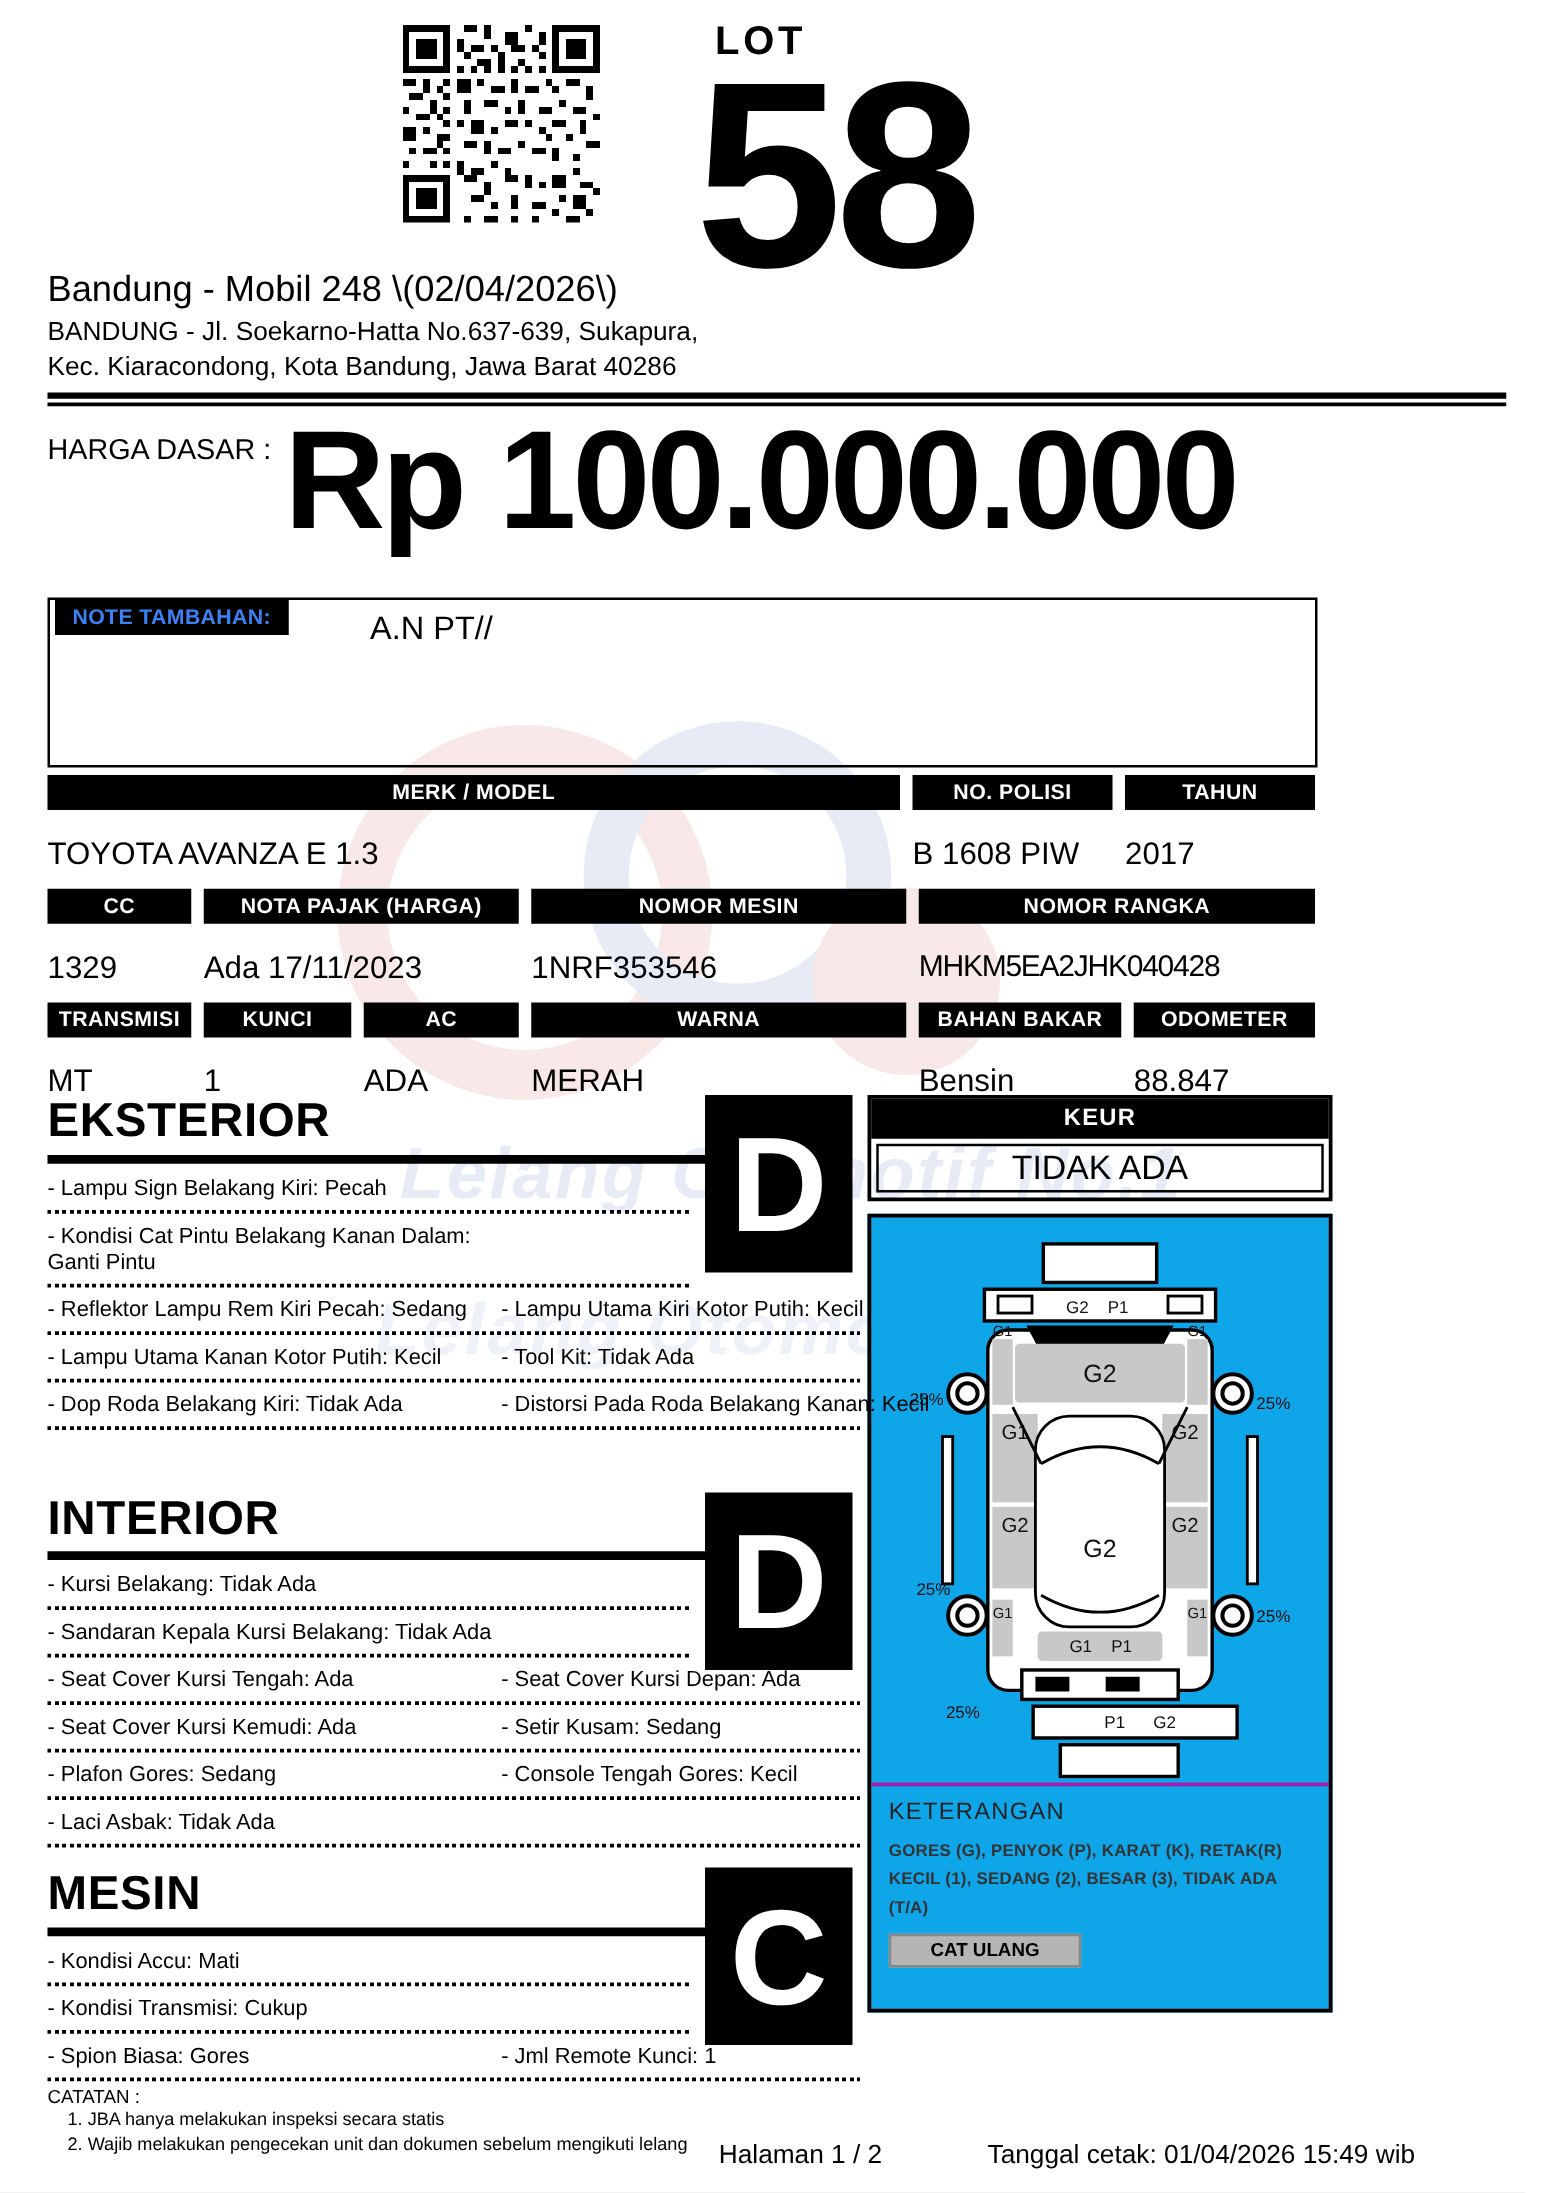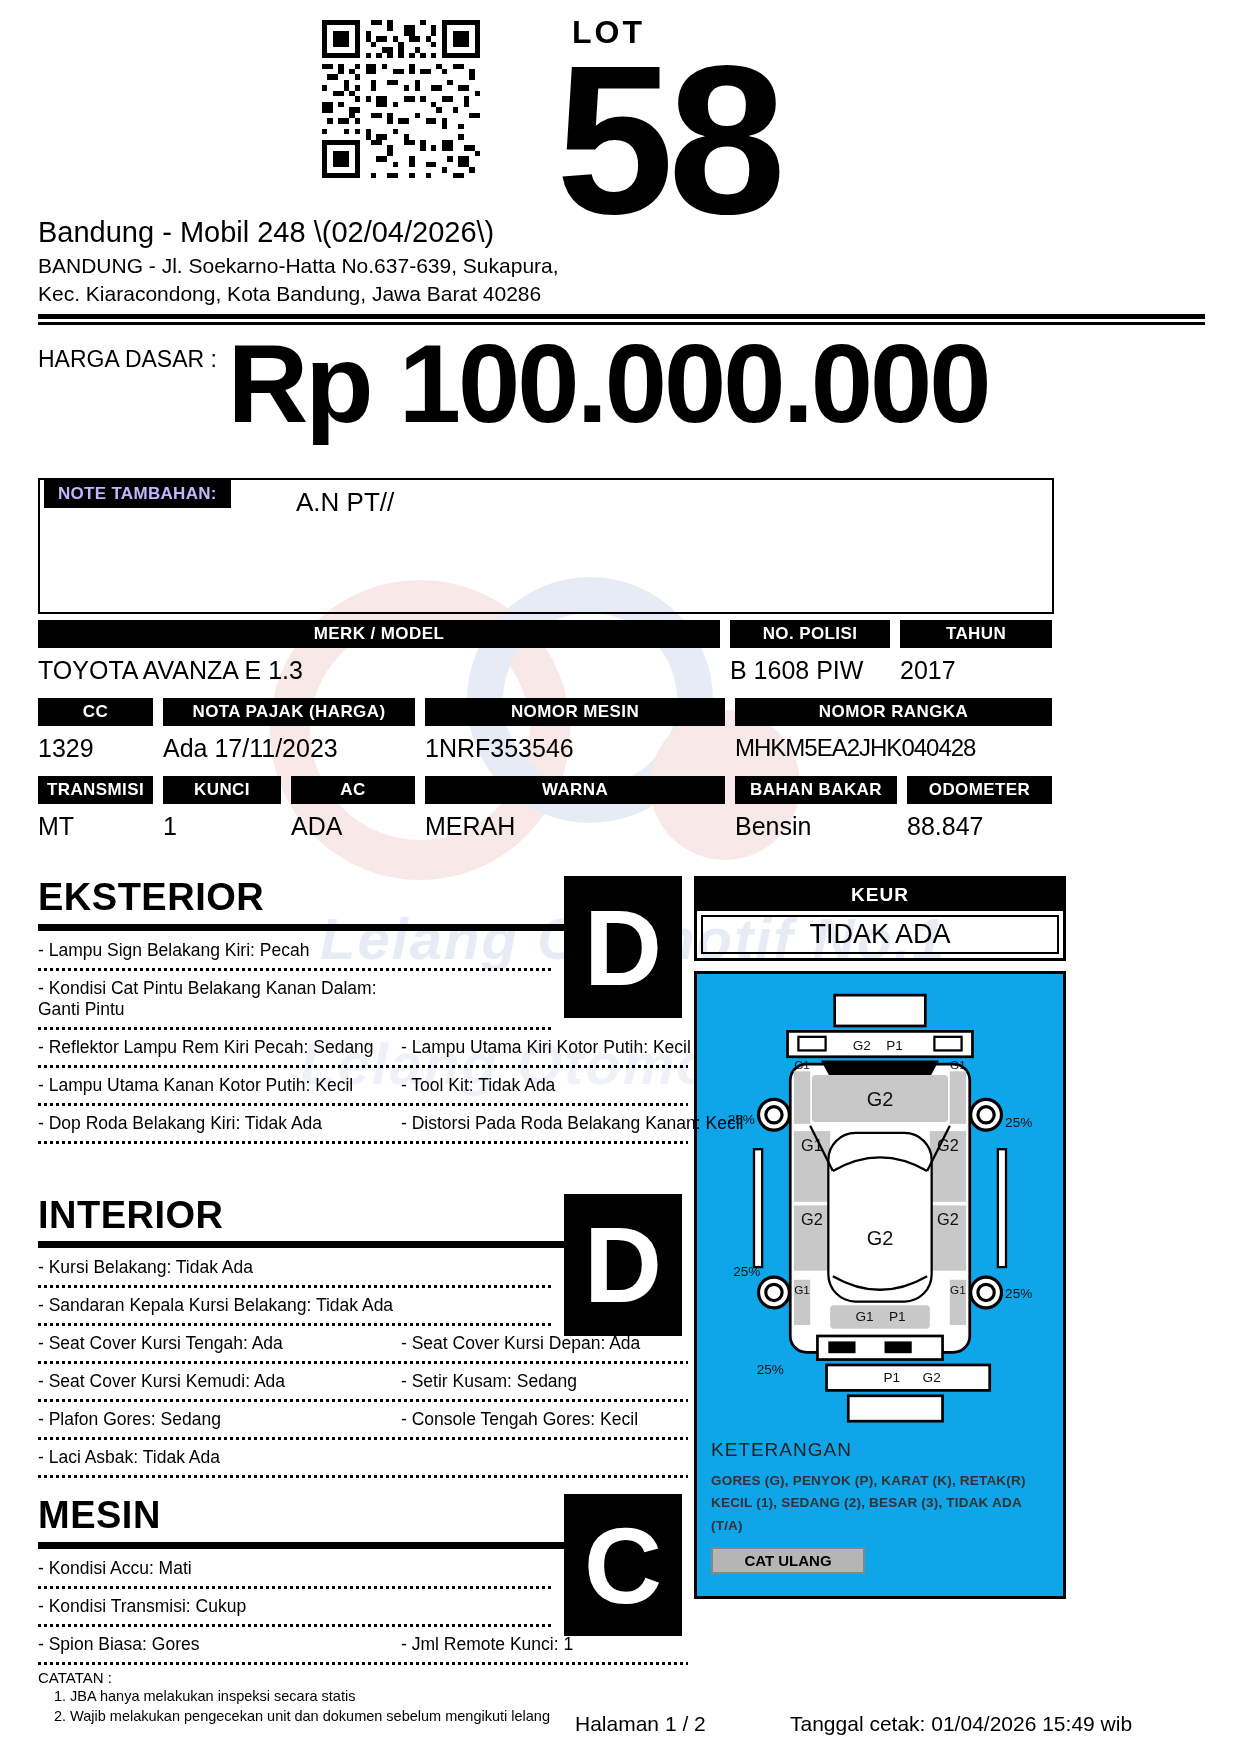--- a/index.html
+++ b/index.html
@@ -23,27 +23,27 @@
   .venue-a2{position:absolute;left:38px;top:282px;font-size:21px}
   .rule{position:absolute;left:38px;width:1167px;top:314px;height:3px;border-top:5px solid #000;border-bottom:3px solid #000}
 
   
   .price-label{position:absolute;left:38px;top:346px;font-size:23px}
   .price-value{position:absolute;left:148px;top:328px;width:920px;text-align:center;
                font-size:112px;font-weight:700;letter-spacing:-3px;line-height:1}
 
   
   .note-box{position:absolute;left:38px;top:478px;width:1012px;height:132px;border:2px solid #000}
-  .note-label{position:absolute;left:4px;top:0;background:#000;color:#c4b5fd;font-weight:700;font-size:17px;
+  .note-label{position:absolute;left:4px;top:0;background:#000;color:#3b82f6;font-weight:700;font-size:17px;
               padding:4px 14px;z-index:2;letter-spacing:.3px}
   .note-value{position:absolute;left:256px;top:7px;font-size:26px;z-index:1}
 
   
   .specs{position:absolute;left:38px;top:620px;width:1014px}
-  .srow{display:grid;gap:6px 10px;margin-bottom:8px}
+  .srow{display:grid;gap:19px 10px;margin-bottom:8px}
   .r1{grid-template-columns:682px 160px 1fr}
   .r2{grid-template-columns:115px 252px 300px 1fr}
   .r3{grid-template-columns:115px 118px 124px 300px 162px 1fr}
   .shead{background:#000;color:#fff;font-weight:700;font-size:17px;height:28px;display:flex;
          align-items:center;justify-content:center;letter-spacing:.4px}
   .sval{font-size:25px;padding:2px 0 5px;white-space:nowrap}
   .tight{letter-spacing:-1px;font-size:24px}
 
   
   .main{position:absolute;left:38px;top:876px;width:1028px;display:flex;gap:6px}
@@ -67,21 +67,21 @@
   .catatan{margin-top:4px}
   .cat-label{font-size:15px}
   .cat-note{font-size:14.5px;margin-left:16px;line-height:1.4}
 
   
   .keur-box{border:3px solid #000}
   .keur-head{background:#000;color:#fff;font-weight:700;font-size:19px;text-align:center;padding:5px 0;letter-spacing:1px}
   .keur-val{margin:4px;border:2px solid #000;text-align:center;font-size:27px;padding:2px 0}
   .diagram-wrap{border:3px solid #000;margin-top:10px;background:#0ea5e9}
   .diagram{height:452px;display:flex;align-items:center;justify-content:center}
-  .keterangan{border-top:3px solid #0ea5e9;padding:10px 14px 22px}
+  .keterangan{border-top:3px solid #a21caf;padding:10px 14px 33px}
   .ket-title{font-size:19px;letter-spacing:1px;color:#222;margin-bottom:9px}
   .ket-line{font-size:13.5px;font-weight:600;color:#333;line-height:1.65;letter-spacing:.2px}
   .cat-ulang{display:inline-block;margin-top:10px;background:#b5b5b5;border:2px solid #878787;
              font-weight:700;font-size:15px;padding:3px 0;width:150px;text-align:center}
 
   
   .footer-page{position:absolute;left:575px;top:1712px;font-size:21px}
   .footer-date{position:absolute;left:790px;top:1712px;font-size:21px}
 
   

